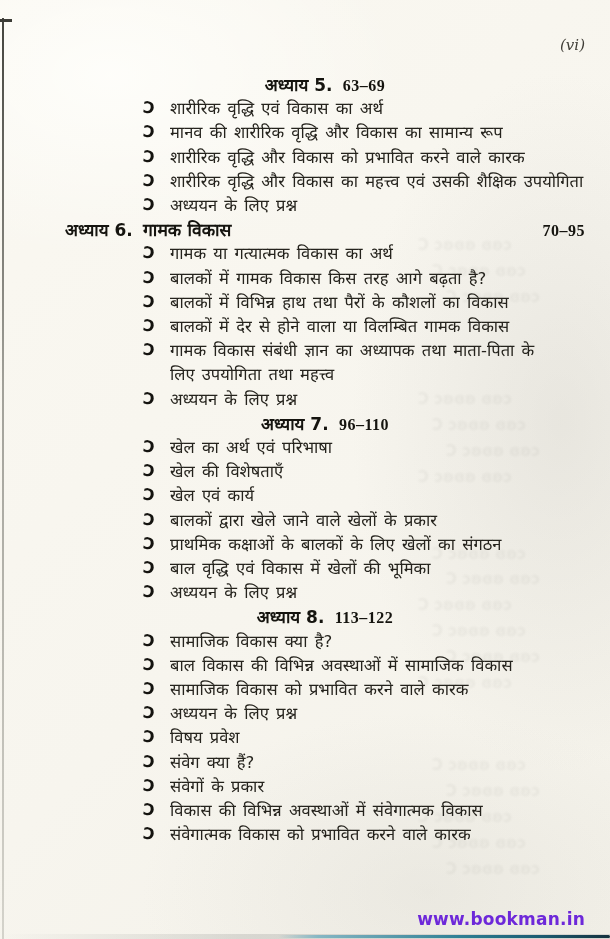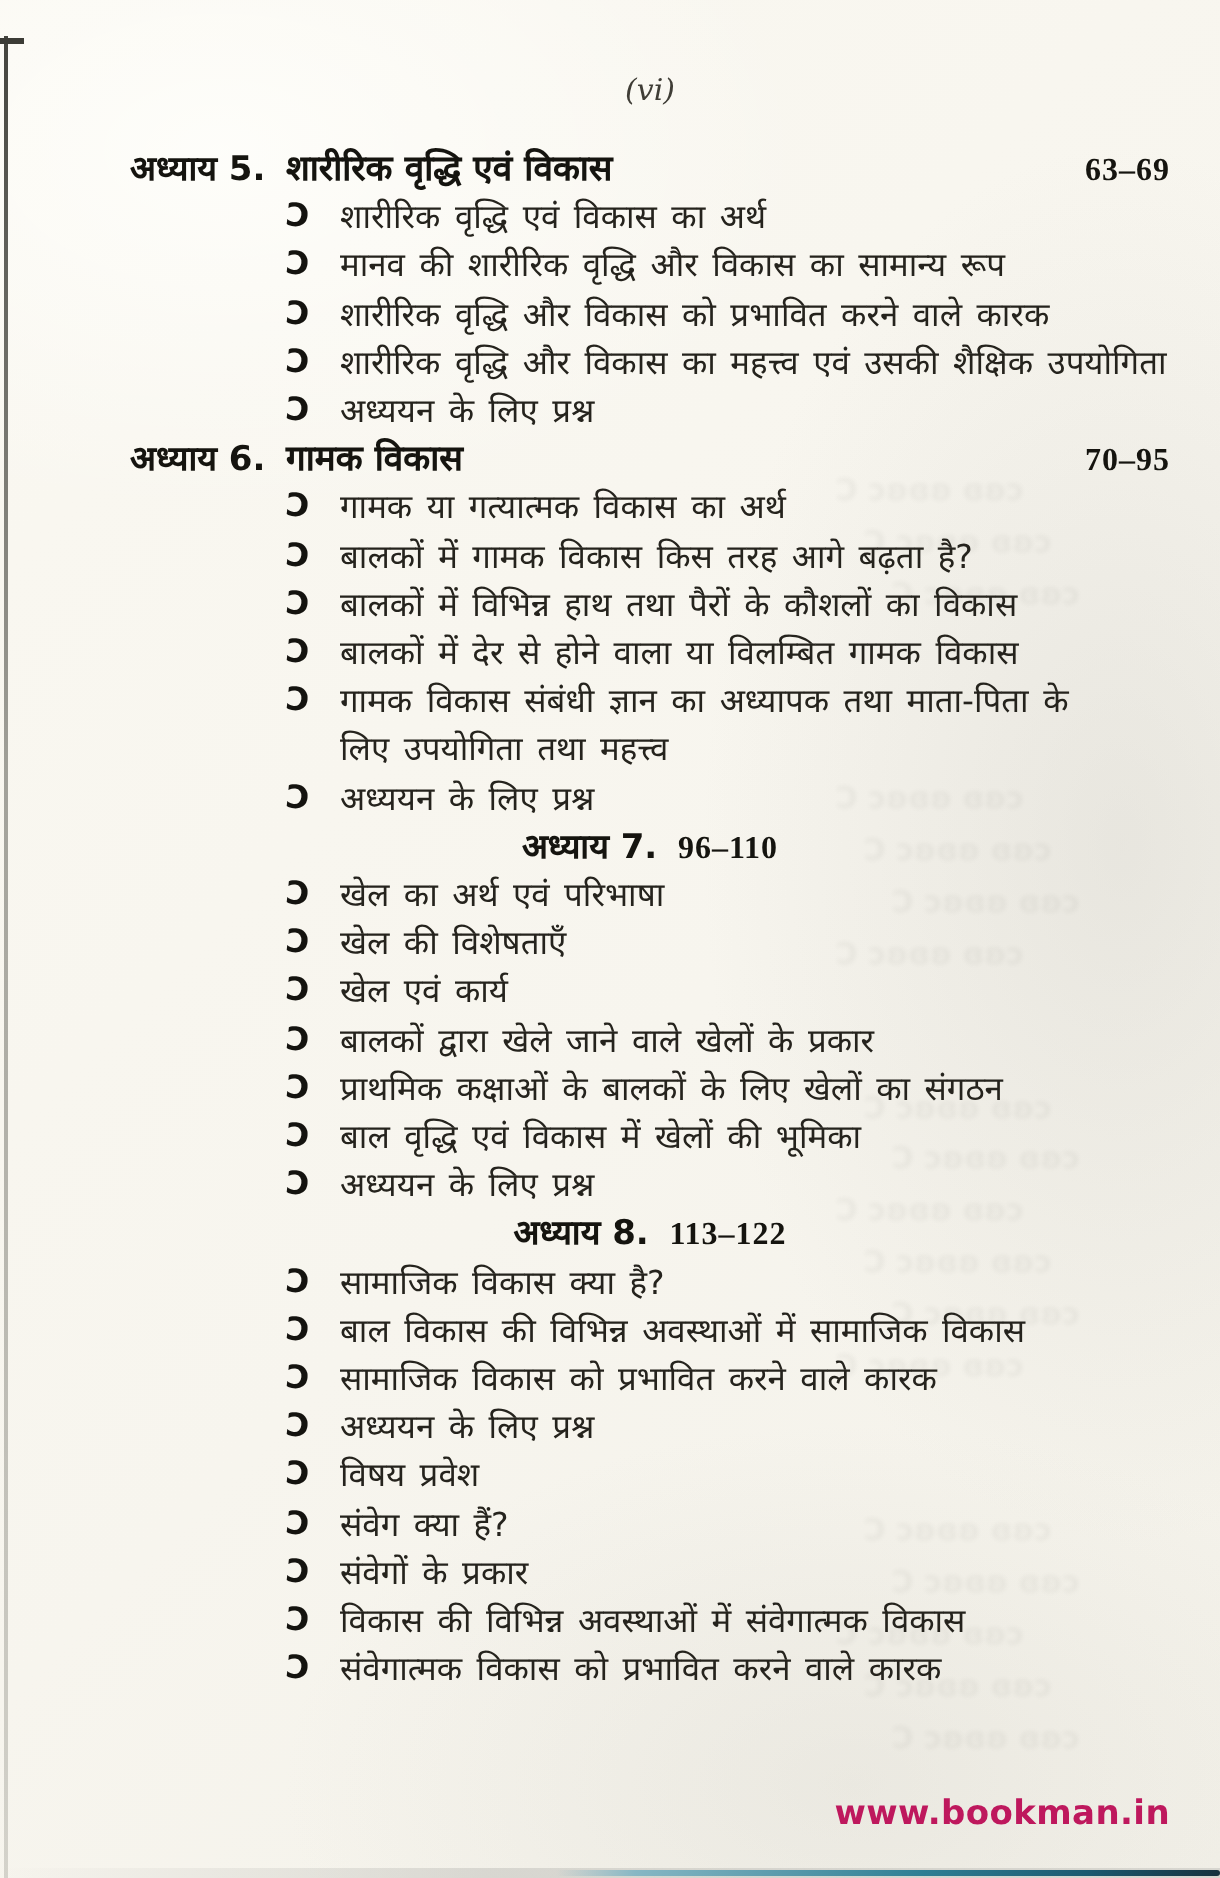--- a/index.html
+++ b/index.html
@@ -22,21 +22,21 @@
   .left-scan-tick{position:absolute;left:0;top:19px;width:12px;height:3px;background:#3c3c36;}
   .bottom-scan-line{position:absolute;left:0;right:0;bottom:0;height:5px;
     background:linear-gradient(to right,rgba(200,198,190,0) 0%,rgba(190,190,185,.5) 40%,rgba(190,190,185,.5) 100%);}
   .bottom-teal-line{position:absolute;left:278px;right:0;bottom:1px;height:3px;border-radius:2px;
     background:linear-gradient(to right,rgba(130,180,195,0),#86b7c4 12%,#2e7f94 55%,#1b5a70 80%,#16323e 100%);}
   .ghost-col{position:absolute;top:0;left:0;right:0;bottom:0;pointer-events:none;}
   .ghost-mark{position:absolute;color:#55554c;opacity:.06;filter:blur(1px);
     font-weight:bold;font-size:15px;}
 
   
-  .folio{position:absolute;top:36px;left:65px;width:520px;text-align:center;
+  .folio{position:absolute;top:36px;left:65px;width:520px;text-align:right;
     font-family:"DejaVu Serif","Liberation Serif",serif;font-style:italic;
     font-size:15px;color:#3f3d36;}
 
   
   .toc{position:absolute;top:73px;left:65px;right:25px;}
   .chapter{margin:0;}
   .ch-head{display:flex;align-items:baseline;line-height:24.2px;height:24.2px;justify-content:center;}
   .ch-label{flex:0 0 78px;font-weight:bold;font-size:17px;white-space:nowrap;color:#15140f;}
   .ch-title{flex:1 1 auto;font-weight:bold;font-size:17.5px;white-space:nowrap;color:#15140f;}
   .ch-pages{flex:0 0 auto;font-weight:bold;font-size:16px;letter-spacing:.5px;color:#15140f;font-family:Liberation Serif, serif;}
@@ -77,21 +77,20 @@
     <span class="ghost-mark" style="top: 834px; left: 432px;">Ɔ ɔʚɞʚ ɞʚɔ</span>
     <span class="ghost-mark" style="top: 860px; left: 446px;">Ɔ ɔʚɞʚ ɞʚɔ</span>
   </div>
 
 <div class="folio">(vi)</div>
 
 <div class="toc" id="toc">
   <section class="chapter">
     <div class="ch-head">
       <span class="ch-label">अध्याय 5.</span>
-      <span class="ch-title">शारीरिक वृद्धि एवं विकास</span>
       <span class="ch-pages">63–69</span>
     </div>
     <ul class="ch-items">
   <li class="ch-item"><span class="bullet">Ɔ</span><span class="item-text">शारीरिक वृद्धि एवं विकास का अर्थ</span></li>
 
   <li class="ch-item"><span class="bullet">Ɔ</span><span class="item-text">मानव की शारीरिक वृद्धि और विकास का सामान्य रूप</span></li>
 
   <li class="ch-item"><span class="bullet">Ɔ</span><span class="item-text">शारीरिक वृद्धि और विकास को प्रभावित करने वाले कारक</span></li>
 
   <li class="ch-item"><span class="bullet">Ɔ</span><span class="item-text">शारीरिक वृद्धि और विकास का महत्त्व एवं उसकी शैक्षिक उपयोगिता</span></li>
@@ -168,13 +167,13 @@
 
   <li class="ch-item"><span class="bullet">Ɔ</span><span class="item-text">संवेगों के प्रकार</span></li>
 
   <li class="ch-item"><span class="bullet">Ɔ</span><span class="item-text">विकास की विभिन्न अवस्थाओं में संवेगात्मक विकास</span></li>
 
   <li class="ch-item"><span class="bullet">Ɔ</span><span class="item-text">संवेगात्मक विकास को प्रभावित करने वाले कारक</span></li>
 </ul>
   </section>
 </div>
 
-<div class="watermark" style="color: #be185d;">www.bookman.in</div>
+<div class="watermark" style="color: #6d28d9; margin-top: 12px;">www.bookman.in</div>
 
 </body></html>

